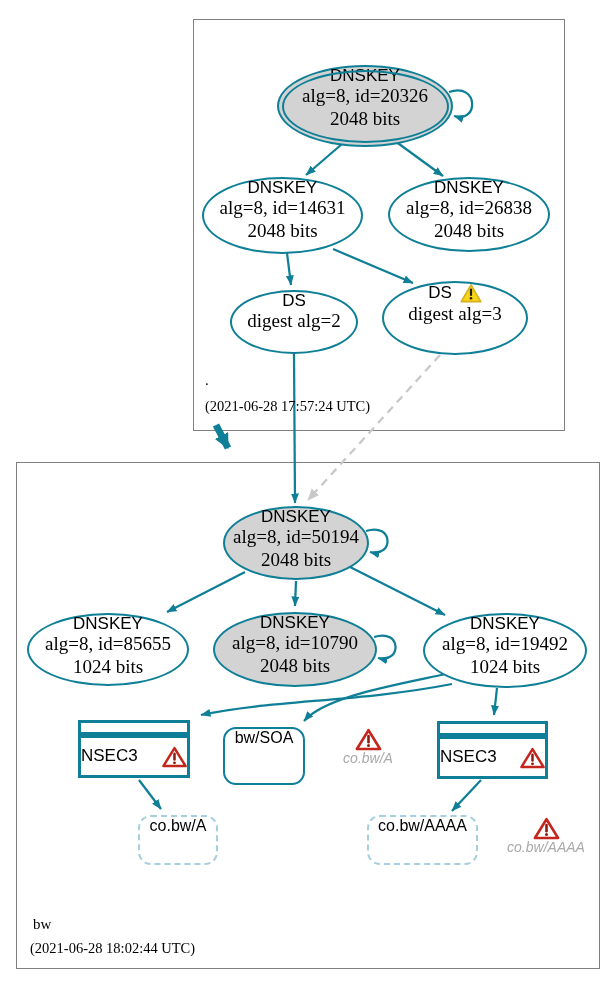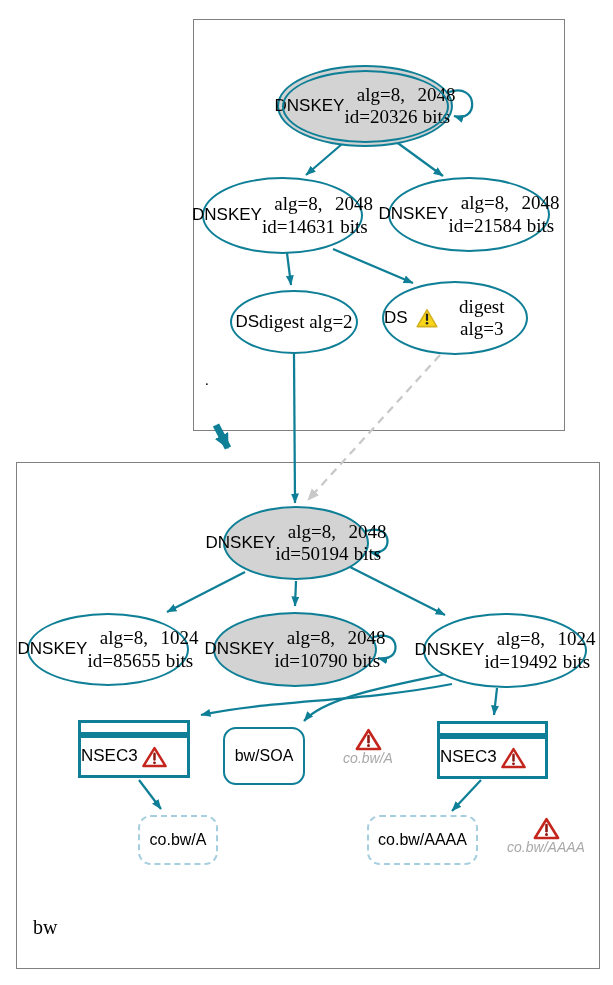--- a/index.html
+++ b/index.html
@@ -18,47 +18,49 @@
   .canvas{position:relative;width:613px;height:985px;background:#fff;overflow:hidden;
           font-family:"Liberation Sans",sans-serif;}
   .cluster{position:absolute;border:1px solid var(--cluster-border);background:transparent;z-index:0;}
   .cluster-label{position:absolute;font-family:"Liberation Serif",serif;color:#000;z-index:3;}
   .edges{position:absolute;left:0;top:0;z-index:1;}
   .edge{fill:none;stroke:var(--teal);stroke-width:2.25px;}
   .edge-dashed{fill:none;stroke:var(--edge-dashed);stroke-width:2.25px;stroke-dasharray:8 6;}
   .edge-thick{fill:none;stroke:var(--teal);stroke-width:7px;}
   .m-teal{fill:var(--teal);}
   .m-gray{fill:var(--edge-dashed);}
-  .node{position:absolute;z-index:2;display:flex;flex-direction:row;align-items:center;justify-content:center;text-align:center;box-sizing:border-box;}
+  .node{position:absolute;z-index:2;display:flex;flex-direction:column;align-items:center;justify-content:flex-start;text-align:center;box-sizing:border-box;}
   .ellipse{border:2.5px solid var(--teal);border-radius:50%;background:#fff;}
   .ellipse.gray{background:var(--gray-fill);}
   .ellipse.double::after{content:"";position:absolute;inset:2.5px;border:2.5px solid var(--teal);border-radius:50%;pointer-events:none;}
   .node-title{font-size:17px;line-height:1.08;color:#000;}
   .node-sub{font-family:"Liberation Serif",serif;font-size:19px;line-height:1.18;color:#000;}
   .title-row{display:flex;align-items:center;gap:8px;}
   .nsec3{border:3px solid var(--teal);background:#fff;display:flex;flex-direction:column;align-items:stretch;justify-content:flex-start;padding:0;}
   .nsec3-strip{height:9px;background:#fff;}
   .nsec3-bar{height:6px;background:var(--teal);}
-  .nsec3-body{flex:1;display:flex;align-items:center;justify-content:flex-start;gap:4px;}
+  .nsec3-body{flex:1;display:flex;align-items:center;justify-content:space-between;gap:4px;}
   .rrect{border:2.6px solid var(--teal);border-radius:13px;background:#fff;font-size:16px;}
   .dashed-node{border:2.6px dashed var(--dashed-blue);border-radius:13px;background:#fff;font-size:16px;}
   .warn-float{position:absolute;z-index:2;display:flex;flex-direction:column;align-items:center;gap:0px;}
   .warn-label{font-style:italic;font-size:14px;color:var(--muted-text);line-height:1;white-space:nowrap;}
   .icon{display:block;}
 </style>
 </head>
 <body>
 
 <div class="canvas">
 
   <div class="cluster" style="left:193px;top:19px;width:370px;height:410px;"></div>
   <div class="cluster" style="left:16px;top:462px;width:582px;height:505px;"></div>
 
   <div class="cluster-label" style="left:205px;top:372px;font-size:15px;">.</div>
-  <div class="cluster-label" style="left:33px;top:916px;font-size:20px;">bw</div>
+  <div class="cluster-label" style="left:205px;top:398px;font-size:14.5px;">(2021-06-28 17:57:24 UTC)</div>
+  <div class="cluster-label" style="left:33px;top:916px;font-size:15px;">bw</div>
+  <div class="cluster-label" style="left:30px;top:940px;font-size:14.5px;">(2021-06-28 18:02:44 UTC)</div>
 
   <svg class="edges" width="613" height="985" viewBox="0 0 613 985">
     <defs>
       <marker id="at" markerUnits="userSpaceOnUse" markerWidth="12" markerHeight="10" refX="9.5" refY="4" orient="auto">
         <path d="M0,0 L10,4 L0,8 Z" class="m-teal"></path>
       </marker>
       <marker id="ag" markerUnits="userSpaceOnUse" markerWidth="14" markerHeight="12" refX="11" refY="5" orient="auto">
         <path d="M0,0 L12,5 L0,10 Z" class="m-gray"></path>
       </marker>
       <marker id="abig" markerUnits="userSpaceOnUse" markerWidth="20" markerHeight="18" refX="14" refY="7.5" orient="auto">
@@ -95,21 +97,21 @@
   </div>
 
   <div class="node ellipse" style="left:202px;top:177px;width:161px;height:77px;">
     <span class="node-title">DNSKEY</span>
     <span class="node-sub">alg=8, id=14631</span>
     <span class="node-sub">2048 bits</span>
   </div>
 
   <div class="node ellipse" style="left:388px;top:177px;width:162px;height:75px;">
     <span class="node-title">DNSKEY</span>
-    <span class="node-sub">alg=8, id=21584</span>
+    <span class="node-sub">alg=8, id=26838</span>
     <span class="node-sub">2048 bits</span>
   </div>
 
   <div class="node ellipse" style="left:230px;top:290px;width:128px;height:64px;">
     <span class="node-title">DS</span>
     <span class="node-sub">digest alg=2</span>
   </div>
 
   <div class="node ellipse" style="left:382px;top:281px;width:146px;height:74px;">
     <span class="title-row">

